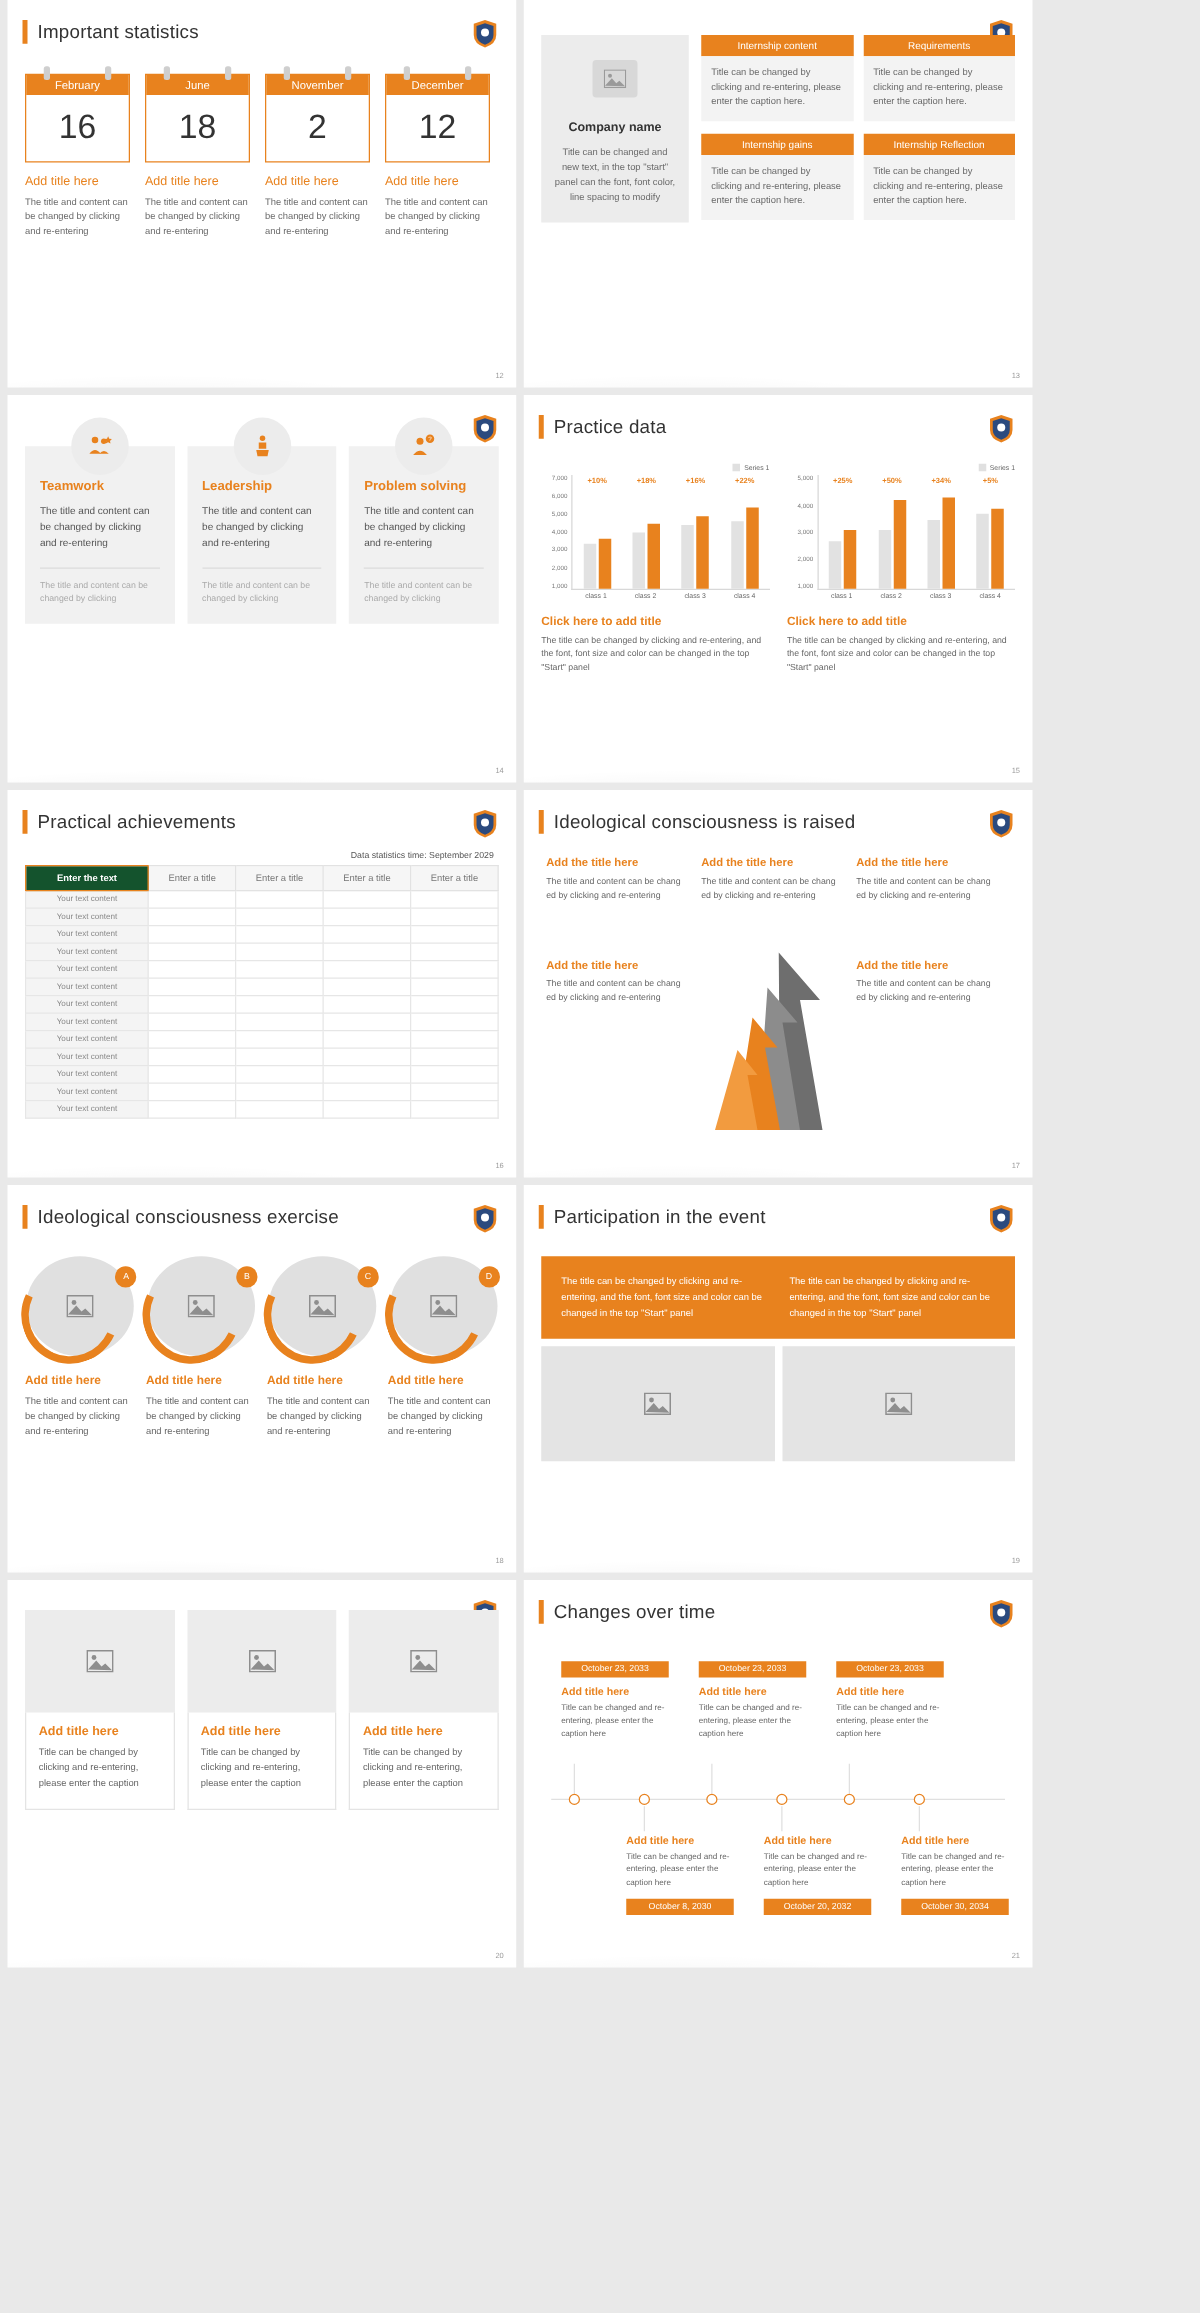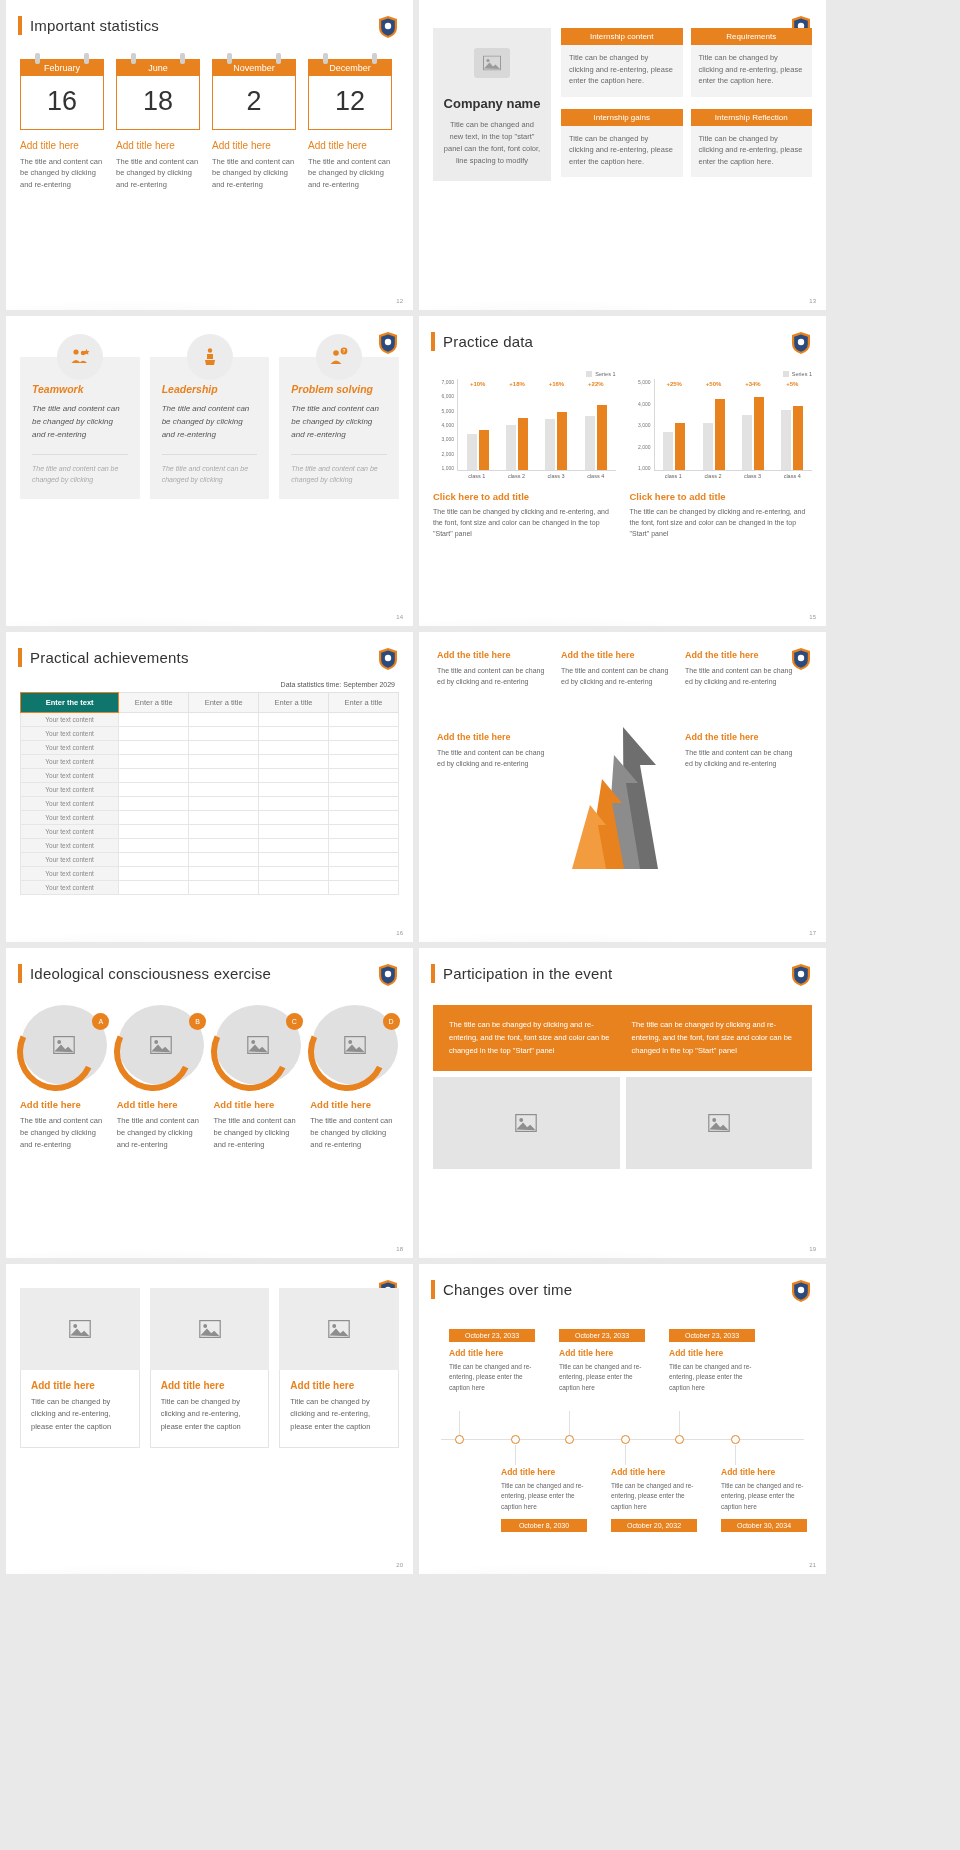--- a/index.html
+++ b/index.html
@@ -69,38 +69,38 @@
   .cal .day { text-align:center; font-size:27px; color:#333; padding:10px 0 12px; }
   .cal-title { color:#e8821e; font-size:10px; margin:10px 0 5px; }
   .cal-txt { font-size:7.5px; color:#6a6a6a; line-height:1.5; }
 
   
   .s13 { display:flex; gap:10px; margin-top:28px; }
   .s13 .left {
     width:118px; background:#ececec; padding:14px 10px; text-align:center;
   }
   .s13 .left .ph { margin: 6px auto 14px; }
-  .s13 .left .nm { font-size:13px; font-weight:bold; color:#333; margin-bottom:8px; }
+  .s13 .left .nm { font-size:10px; font-weight:bold; color:#333; margin-bottom:8px; }
   .s13 .left .tx { font-size:7.5px; color:#6a6a6a; line-height:1.6; }
   .s13 .right { flex:1; display:grid; grid-template-columns:1fr 1fr; gap:8px; }
   .card .chd { background:#e8821e; color:#fff; font-size:8px; text-align:center; padding:4px 0; }
   .card .cbd { background:#f3f3f3; font-size:7.5px; color:#6a6a6a; line-height:1.55; padding:7px 8px 10px; }
 
   
   .ph { width:36px; height:30px; background:#d8d8d8; border-radius:3px; position:relative; display:inline-block; }
   .ph svg { position:absolute; left:50%; top:50%; transform:translate(-50%,-50%); }
 
   
   .s14 { display:flex; gap:10px; margin-top:18px; }
   .s14 .col { flex:1; }
   .s14 .circ {
     width:46px; height:46px; border-radius:50%; background:#ececec; margin:0 auto 0;
     display:flex; align-items:center; justify-content:center; position:relative; z-index:3;
   }
-  .s14 .panel { background:#f1f1f1; padding:26px 12px 14px; margin-top:-23px;font-style:italic; }
+  .s14 .panel { background:#f1f1f1; padding:26px 12px 14px; margin-top:-23px; }
   .s14 h3 { margin:0 0 7px; font-size:10.5px; color:#e8821e; }
   .s14 .p1 { font-size:8px; color:#555; line-height:1.65; }
   .s14 .sep { border-top:1px solid #dcdcdc; margin:12px 0 8px; }
   .s14 .p2 { font-size:7px; color:#aaa; line-height:1.6; }
 
   
   .s15 { display:flex; gap:14px; margin-top:20px; }
   .s15 .chartbox { flex:1; }
   .legend { text-align:right; font-size:5.5px; color:#666; margin-bottom:2px; }
   .legend i { display:inline-block; width:6px; height:6px; background:#e0e0e0; margin-right:3px; vertical-align:-1px;}
@@ -114,21 +114,21 @@
   .pct { position:absolute; top:2px; left:50%; transform:translateX(-50%); font-size:6px; color:#e8821e; font-weight:bold; white-space:nowrap; }
   .xax { display:flex; justify-content:space-around; margin-left:24px; font-size:5.5px; color:#666; margin-top:2px; }
   .xax span { width:30px; text-align:center; }
   .s15 h4 { margin:12px 0 4px; font-size:9.5px; color:#e8821e; }
   .s15 p { margin:0; font-size:7px; color:#666; line-height:1.6; }
 
   
   .tbl-note { text-align:right; font-size:7px; color:#555; margin:14px 4px 4px 0; }
   table.t16 { width:100%; border-collapse:collapse; }
   table.t16 th {
-    background:#0f766e; color:#fff; font-size:7.5px; font-weight:bold; padding:5px 2px; border:1px solid #e8821e;
+    background:#14532d; color:#fff; font-size:7.5px; font-weight:bold; padding:5px 2px; border:1px solid #e8821e;
   }
   table.t16 th.sub { background:#f6f6f6; color:#777; font-weight:normal; border:1px solid #e2e2e2; }
   table.t16 td { border:1px solid #e6e6e6; font-size:6.5px; color:#888; padding:3px 2px; text-align:center; height:13px; }
   table.t16 td.first { background:#f4f4f4; }
 
   
   .s17 { position:relative; margin-top:14px; height:225px; }
   .s17 .it { position:absolute; width:112px; }
   .s17 h4 { margin:0 0 5px; font-size:9px; color:#e8821e; }
   .s17 p { margin:0; font-size:7px; color:#666; line-height:1.6; }
@@ -565,20 +565,24 @@
               <td></td>
               <td></td>
             </tr>
         </tbody>
       </table>
     </div>
     <span class="pgnum">16</span>
   </div>
 
   <div class="slide">
+    <div class="hdr">
+      <span class="bar"></span>
+      <h2>Ideological consciousness is raised</h2>
+    </div>
     <span class="badge">
       <svg width="26" height="26" viewBox="0 0 26 26">
           <path d="M13 2 L22 5 L22 14 Q22 21 13 24 Q4 21 4 14 L4 5 Z" fill="#e8821e"></path>
           <path d="M13 4.5 L19.8 6.8 L19.8 14 Q19.8 19.4 13 21.8 Q6.2 19.4 6.2 14 L6.2 6.8 Z" fill="#2b4a7e"></path>
           <circle cx="13" cy="12" r="3.2" fill="#fff"></circle>
         </svg>
     </span>
     <div class="body">
       <div class="s17">
         <div class="arrow-wrap">

